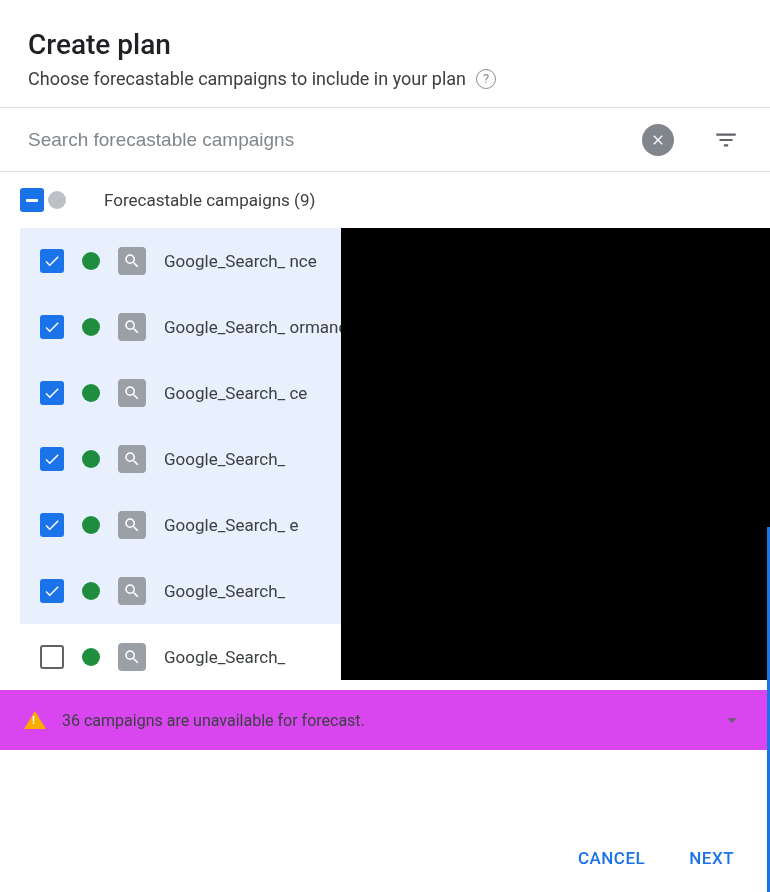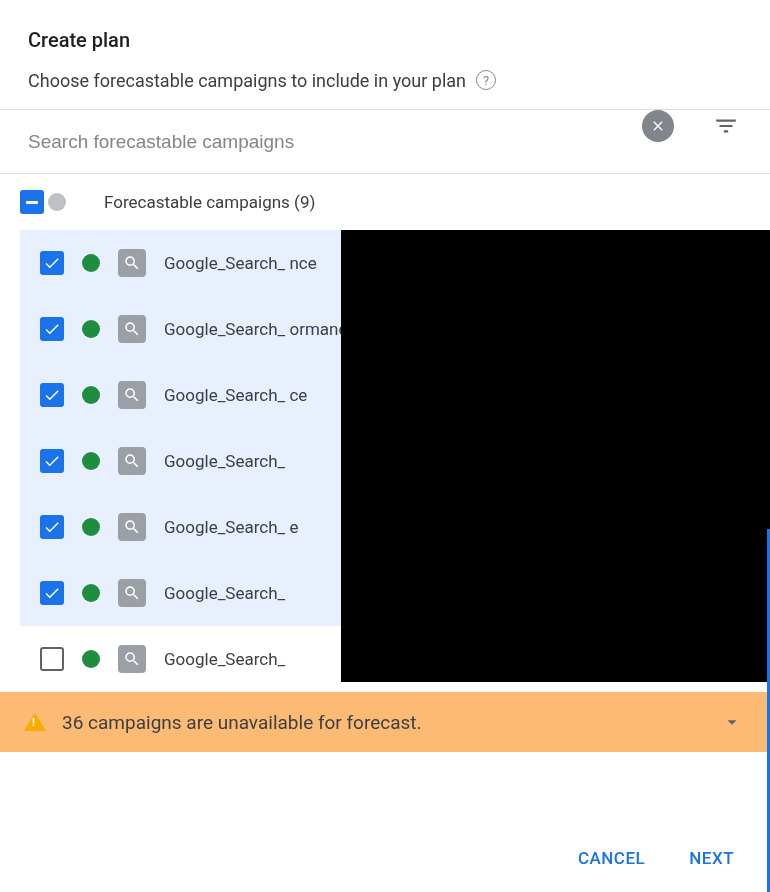--- a/index.html
+++ b/index.html
@@ -9,47 +9,48 @@
       height: 892px;
       background: #fff;
       color: #3c4043;
       position: relative;
       overflow: hidden;
     }
     .header {
       padding: 28px 28px 18px 28px;
     }
     .title {
-      font-size: 20px;
+      font-size: 28px;
       font-weight: 500;
       color: #202124;
-      margin-bottom: 18px;
+      margin-bottom: 7px;
     }
     .subtitle-row {
       display: flex;
+      align-items: center;
       gap: 10px;
       font-size: 18px;
       color: #3c4043;
     }
     .help-icon {
       width: 20px;
       height: 20px;
       border: 1.5px solid #888c90;
       border-radius: 50%;
       display: flex;
       align-items: center;
       justify-content: center;
       font-size: 13px;
       color: #888c90;
       cursor: pointer;
     }
     .divider { height: 1px; background: #dadce0; }
     .search-row {
       display: flex;
-      align-items: flex-start;
+      align-items: center;
       padding: 0 28px;
       height: 64px;
       border-bottom: 1px solid #dadce0;
       gap: 16px;
     }
     .search-input {
       flex: 1;
       border: none;
       outline: none;
       font-size: 19px;
@@ -152,22 +153,22 @@
       left: 321px;
       top: 0;
       width: 438px;
       height: 452px;
       z-index: 5;
     }
     .notice {
       display: flex;
       align-items: center;
       padding: 16px 24px;
-      background: #fdba74;
-      font-size: 19px;
+      background: #d946ef;
+      font-size: 16px;
       color: #3c4043;
       gap: 16px;
     }
     .warn-icon {
       width: 0; height: 0;
       border-left: 11px solid transparent;
       border-right: 11px solid transparent;
       border-bottom: 18px solid #f9ab00;
       position: relative;
       flex-shrink: 0;

